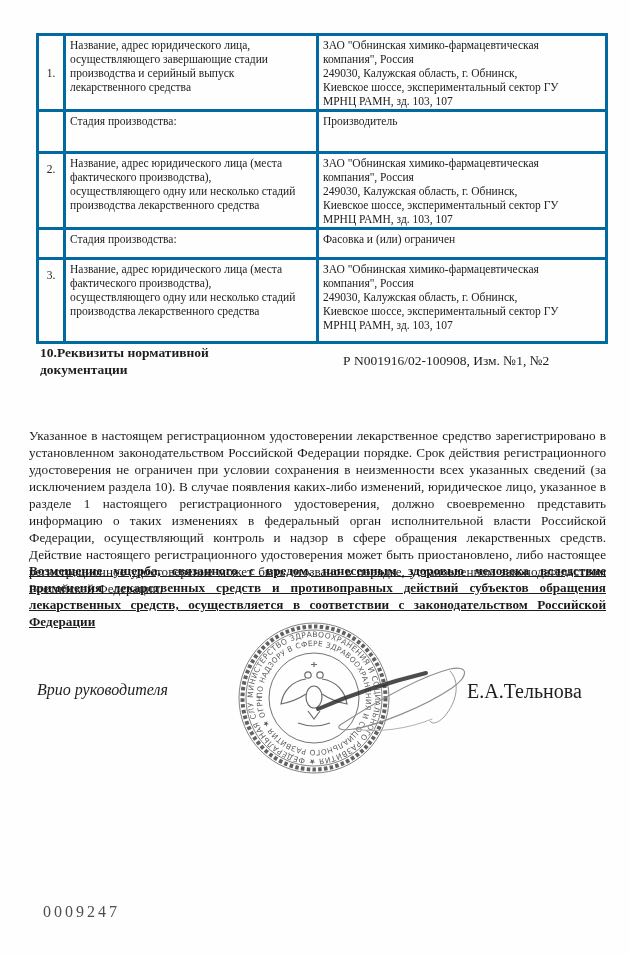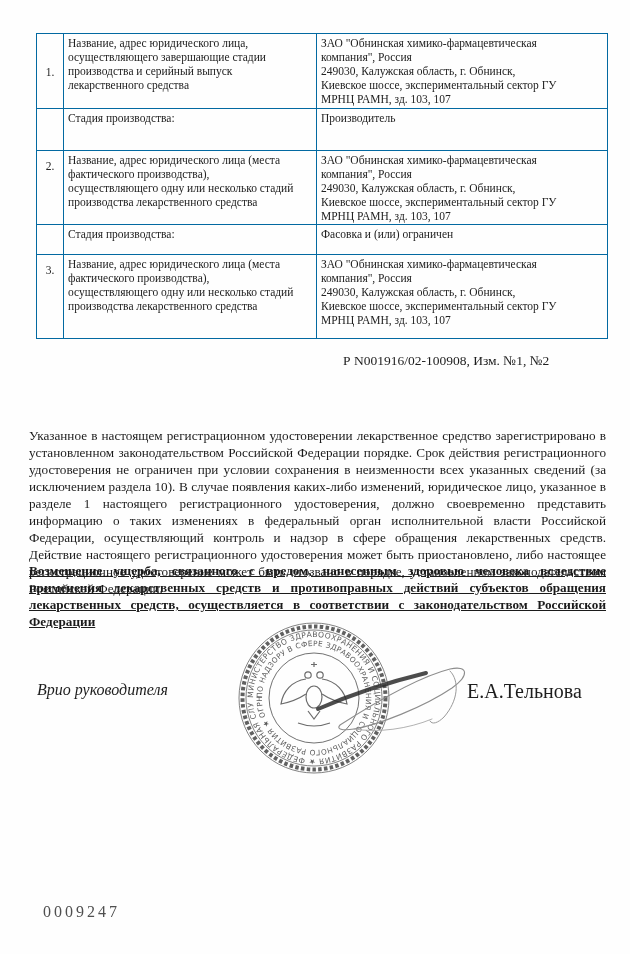--- a/index.html
+++ b/index.html
@@ -10,21 +10,21 @@
     color:#1d1d1d;
   }
 
   
   table.reg {
     position:absolute; left:36px; top:33px; width:572px;
     border-collapse:collapse; table-layout:fixed;
     font-size:11.5px; line-height:14px; color:#222;
   }
   table.reg td {
-    border:1px solid #0369a1; vertical-align:top; padding:2px 5px 1px 4px;
+    border:3px solid #0369a1; vertical-align:top; padding:2px 5px 1px 4px;
   }
   table.reg td.num { text-align:center; padding-left:1px; padding-right:1px; }
   tr.r1 { height:75px; } tr.r2 { height:42px; } tr.r3 { height:72px; }
   tr.r4 { height:30px; } tr.r5 { height:84px; }
   tr.r1 td.num { vertical-align:middle; }
   tr.r3 td.num, tr.r5 td.num { padding-top:8px; }
   .pre { white-space:pre-line; }
 
   
   .sec10-heading {
@@ -113,20 +113,22 @@
 производства лекарственного средства</td>
       <td class="pre">ЗАО "Обнинская химико-фармацевтическая
 компания", Россия
 249030, Калужская область, г. Обнинск,
 Киевское шоссе, экспериментальный сектор ГУ
 МРНЦ РАМН, зд. 103, 107</td>
     </tr>
   </tbody>
     </table>
 
+  <div class="sec10-heading">10.Реквизиты нормативной
+документации</div>
   <div class="sec10-value">Р N001916/02-100908, Изм. №1, №2</div>
 
   <div class="para para-main">Указанное в настоящем регистрационном удостоверении лекарственное средство зарегистрировано в установленном законодательством Российской Федерации порядке. Срок действия регистрационного удостоверения не ограничен при условии сохранения в неизменности всех указанных сведений (за исключением раздела 10). В случае появления каких-либо изменений, юридическое лицо, указанное в разделе 1 настоящего регистрационного удостоверения, должно своевременно представить информацию о таких изменениях в федеральный орган исполнительной власти Российской Федерации, осуществляющий контроль и надзор в сфере обращения лекарственных средств. Действие настоящего регистрационного удостоверения может быть приостановлено, либо настоящее регистрационное удостоверение может быть отозвано в порядке, установленном законодательством Российской Федерации.</div>
   <div class="para para-liability">Возмещение ущерба, связанного с вредом, нанесенным здоровью человека вследствие применения лекарственных средств и противоправных действий субъектов обращения лекарственных средств, осуществляется в соответствии с законодательством Российской Федерации</div>
 
   <div class="sig-role">Врио руководителя</div>
   <div class="sig-name">Е.А.Тельнова</div>
 
   <svg class="stamp-svg" width="350" height="185" viewBox="0 0 350 185">
     <g fill="none" stroke="#3f3f3f" opacity="0.82">

